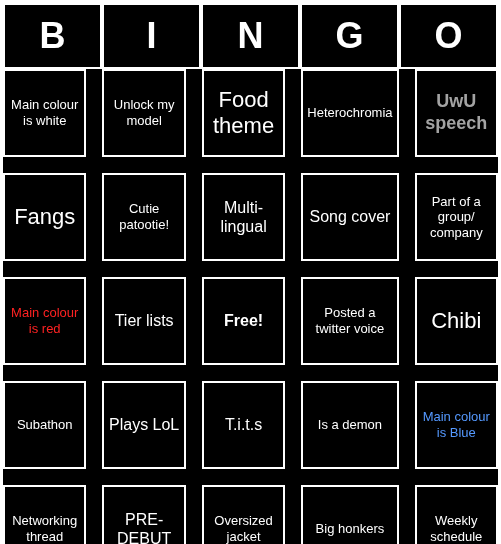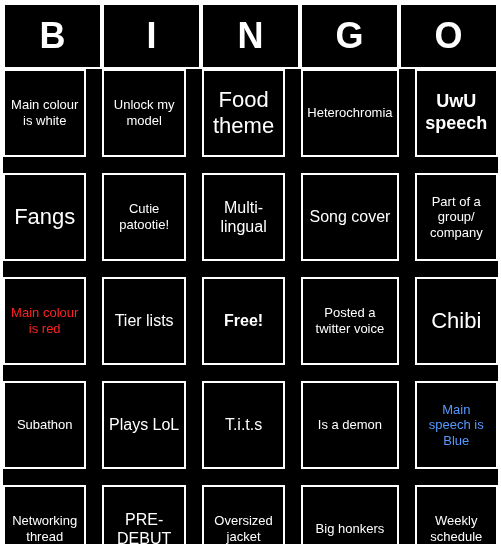--- a/index.html
+++ b/index.html
@@ -46,21 +46,21 @@
       font-size: 13px;
       line-height: 1.2;
       background: #000;
     }
     .bingo-cell.free {
       font-size: 16px;
       font-weight: bold;
     }
     .bingo-cell.red { color: #ff2222; }
     .bingo-cell.blue { color: #5599ff; }
-    .bingo-cell.pink { color: #ffffff; font-size: 18px; font-weight: bold; }
+    .bingo-cell.pink { color: #a3a3a3; font-size: 18px; font-weight: bold; }
     .bingo-cell.large-text { font-size: 22px; font-weight: normal; }
     .bingo-cell.medium-text { font-size: 16px; font-weight: normal; }
   </style>
 </head>
 <body>
 
 <div class="bingo-card">
   <div class="bingo-header">
   <div class="bingo-header-cell">B</div>
       <div class="bingo-header-cell">I</div>
@@ -81,20 +81,20 @@
       <div class="bingo-cell">Part of a group/ company</div>
       <div class="bingo-cell red">Main colour is red</div>
       <div class="bingo-cell medium-text">Tier lists</div>
       <div class="bingo-cell free">Free!</div>
       <div class="bingo-cell">Posted a twitter voice</div>
       <div class="bingo-cell large-text">Chibi</div>
       <div class="bingo-cell">Subathon</div>
       <div class="bingo-cell medium-text">Plays LoL</div>
       <div class="bingo-cell medium-text">T.i.t.s</div>
       <div class="bingo-cell">Is a demon</div>
-      <div class="bingo-cell blue">Main speech is Blue</div>
+      <div class="bingo-cell blue">Main colour is Blue</div>
       <div class="bingo-cell">Networking thread</div>
       <div class="bingo-cell medium-text">PRE-DEBUT</div>
       <div class="bingo-cell">Oversized jacket</div>
       <div class="bingo-cell">Big honkers</div>
       <div class="bingo-cell">Weekly schedule</div>
     </div>
 </div>
 
 </body></html>

